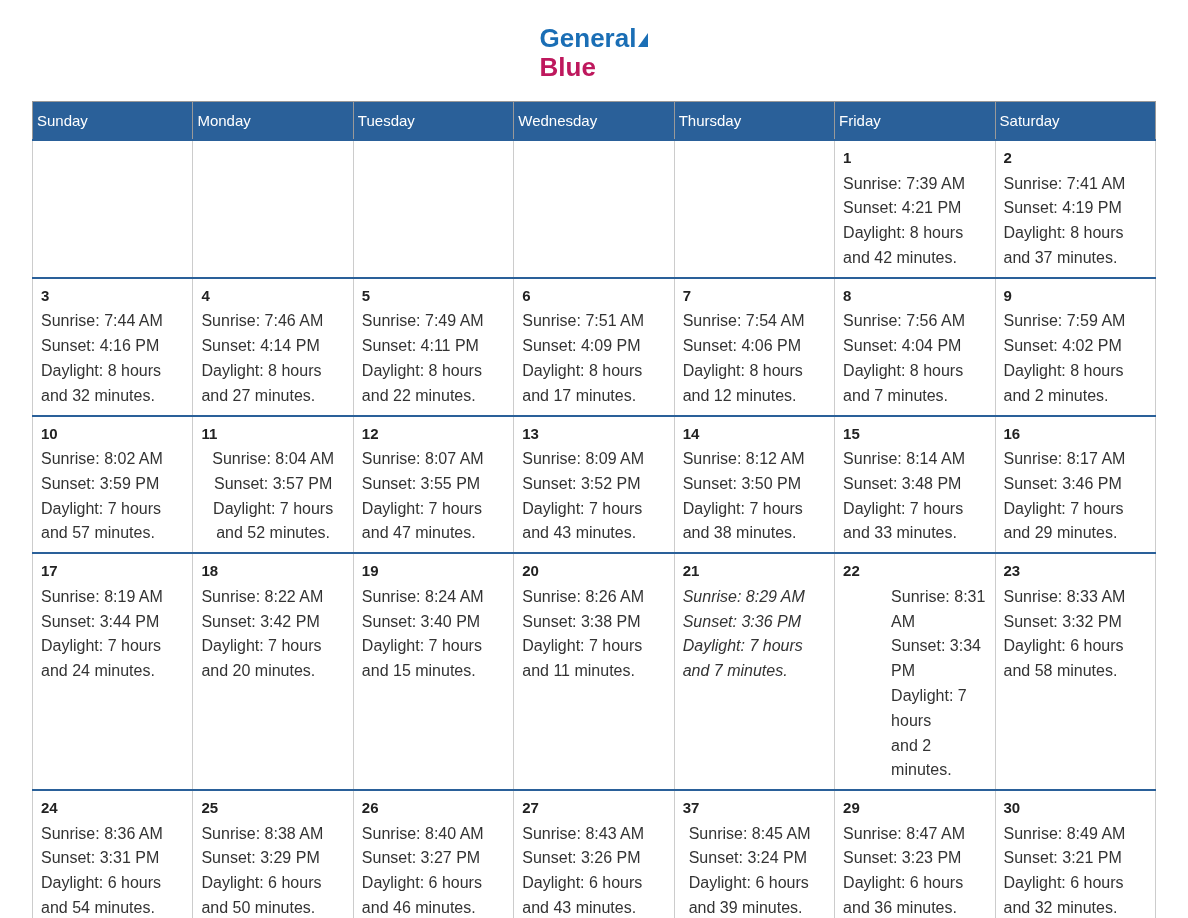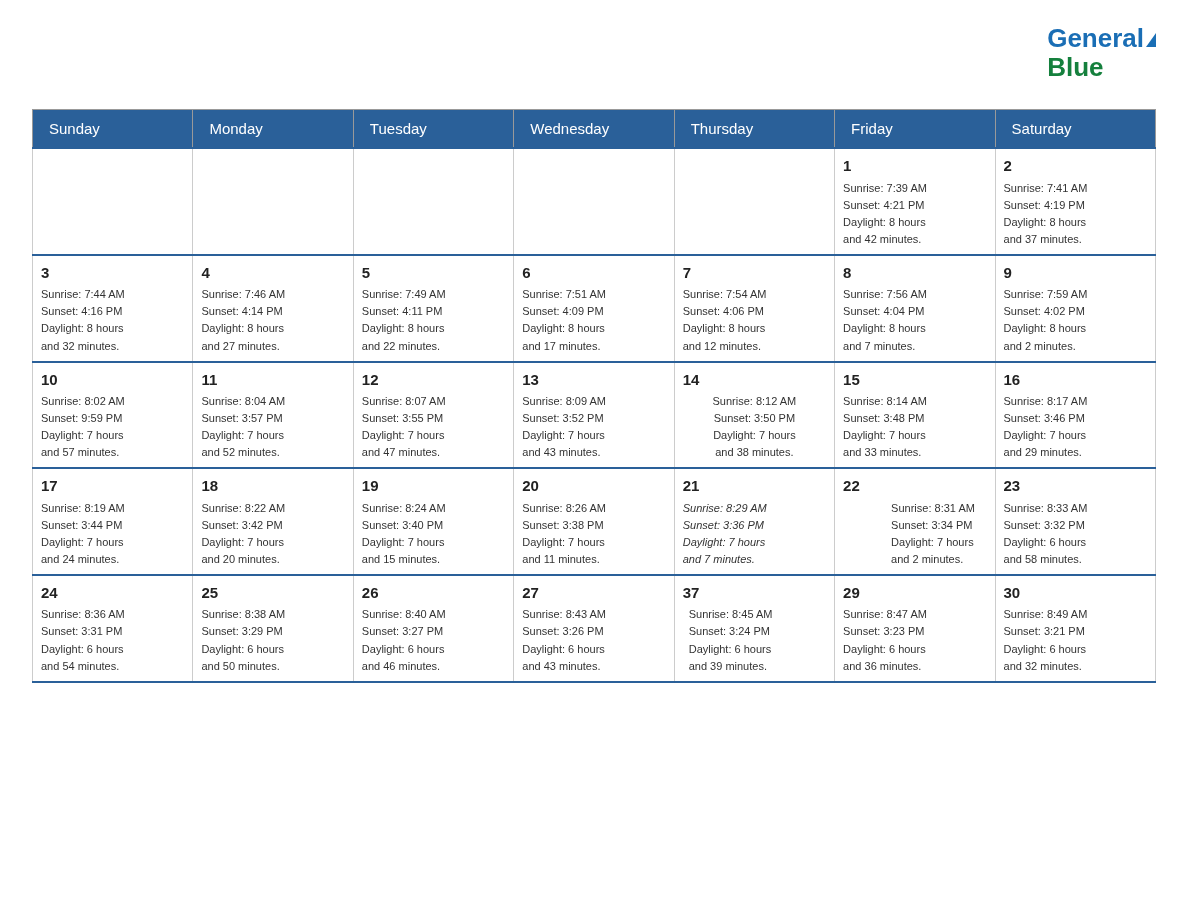--- a/index.html
+++ b/index.html
@@ -5,23 +5,23 @@
     * { box-sizing: border-box; margin: 0; padding: 0; }
     body {
       font-family: Arial, sans-serif;
       background: #fff;
       padding: 24px 32px;
       width: 1188px;
       min-height: 918px;
     }
     .header-area {
       display: flex;
-      justify-content: flex-end;
+      justify-content: center;
       align-items: flex-start;
-      margin-bottom: 28px;
+      margin-bottom: 20px;
     }
     .logo-area {
       display: flex;
       flex-direction: column;
     }
     .logo-text {
       font-size: 26px;
       font-weight: bold;
       color: #222;
       line-height: 1.1;
@@ -55,21 +55,21 @@
     .calendar {
       width: 100%;
       border-collapse: collapse;
       border: 1px solid #999;
     }
     .calendar th {
       background-color: #2a6099;
       color: #fff;
       font-size: 15px;
       font-weight: normal;
-      padding: 10px 16px;
+      padding: 10px 4px;
       text-align: left;
       border: 1px solid #999;
     }
     .calendar td {
       border: 1px solid #ccc;
       vertical-align: top;
       padding: 6px 8px;
       width: 14.28%;
       min-height: 110px;
       font-size: 13px;
@@ -83,33 +83,33 @@
       font-size: 15px;
       font-weight: bold;
       color: #222;
       display: block;
       margin-bottom: 2px;
     }
     .empty-cell {
       background: #fff;
     }
     .day-info {
-      font-size: 11px;
+      font-size: 16px;
       line-height: 1.55;
       color: #333;
     }
   </style>
 </head>
 <body>
 
 <div class="header-area">
   <div class="logo-area">
     <div class="logo-text">
       <span>General</span><span class="logo-triangle"></span><br>
-      <span style="color:#15803d;">Blue</span>
+      <span style="color:#be185d;">Blue</span>
     </div>
   </div>
   <div class="title-area">
     <div class="month-title"></div>
     <div class="location-title"></div>
   </div>
 </div>
 
 <table class="calendar">
   <thead>
@@ -193,48 +193,48 @@
           <div class="day-info" style="white-space: pre-line;">Sunrise: 7:59 AM
 Sunset: 4:02 PM
 Daylight: 8 hours
 and 2 minutes.</div>
         </td>
       </tr>
       <tr>
         <td>
           <span class="day-number">10</span>
           <div class="day-info" style="white-space: pre-line;">Sunrise: 8:02 AM
-Sunset: 9:59 PM
+Sunset: 3:59 PM
 Daylight: 7 hours
 and 57 minutes.</div>
         </td>
         <td>
           <span class="day-number">11</span>
-          <div class="day-info" style="white-space: pre-line;">Sunrise: 8:04 AM
+          <div class="day-info" style="white-space: pre-line; text-align: center;">Sunrise: 8:04 AM
 Sunset: 3:57 PM
 Daylight: 7 hours
 and 52 minutes.</div>
         </td>
         <td>
           <span class="day-number">12</span>
           <div class="day-info" style="white-space: pre-line;">Sunrise: 8:07 AM
 Sunset: 3:55 PM
 Daylight: 7 hours
 and 47 minutes.</div>
         </td>
         <td>
           <span class="day-number">13</span>
           <div class="day-info" style="white-space: pre-line;">Sunrise: 8:09 AM
 Sunset: 3:52 PM
 Daylight: 7 hours
 and 43 minutes.</div>
         </td>
         <td>
           <span class="day-number">14</span>
-          <div class="day-info" style="white-space: pre-line; text-align: center;">Sunrise: 8:12 AM
+          <div class="day-info" style="white-space: pre-line;">Sunrise: 8:12 AM
 Sunset: 3:50 PM
 Daylight: 7 hours
 and 38 minutes.</div>
         </td>
         <td>
           <span class="day-number">15</span>
           <div class="day-info" style="white-space: pre-line;">Sunrise: 8:14 AM
 Sunset: 3:48 PM
 Daylight: 7 hours
 and 33 minutes.</div>

